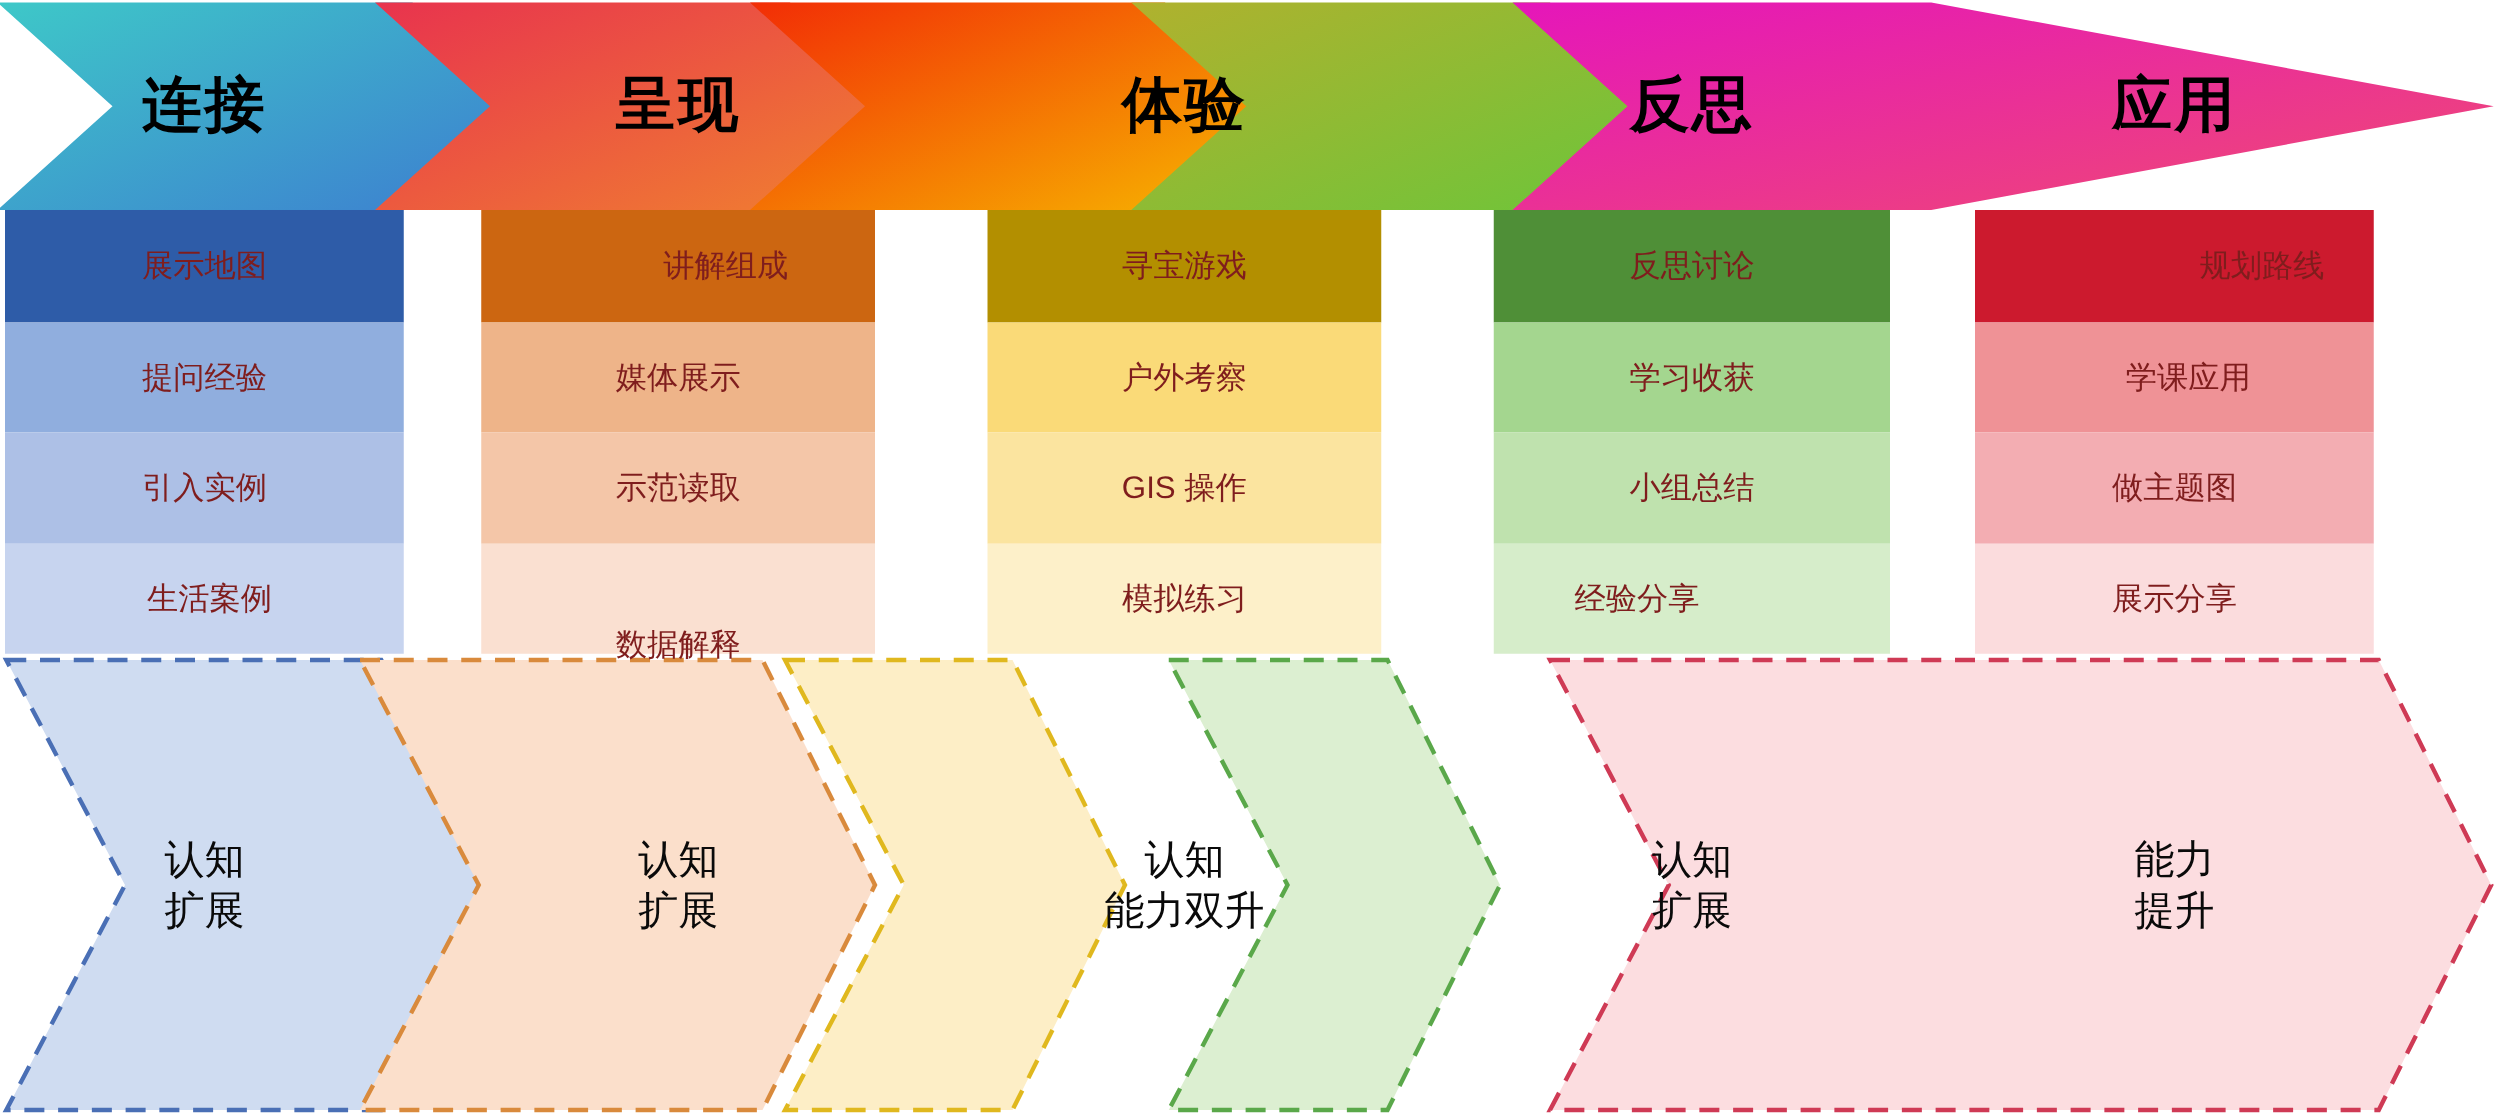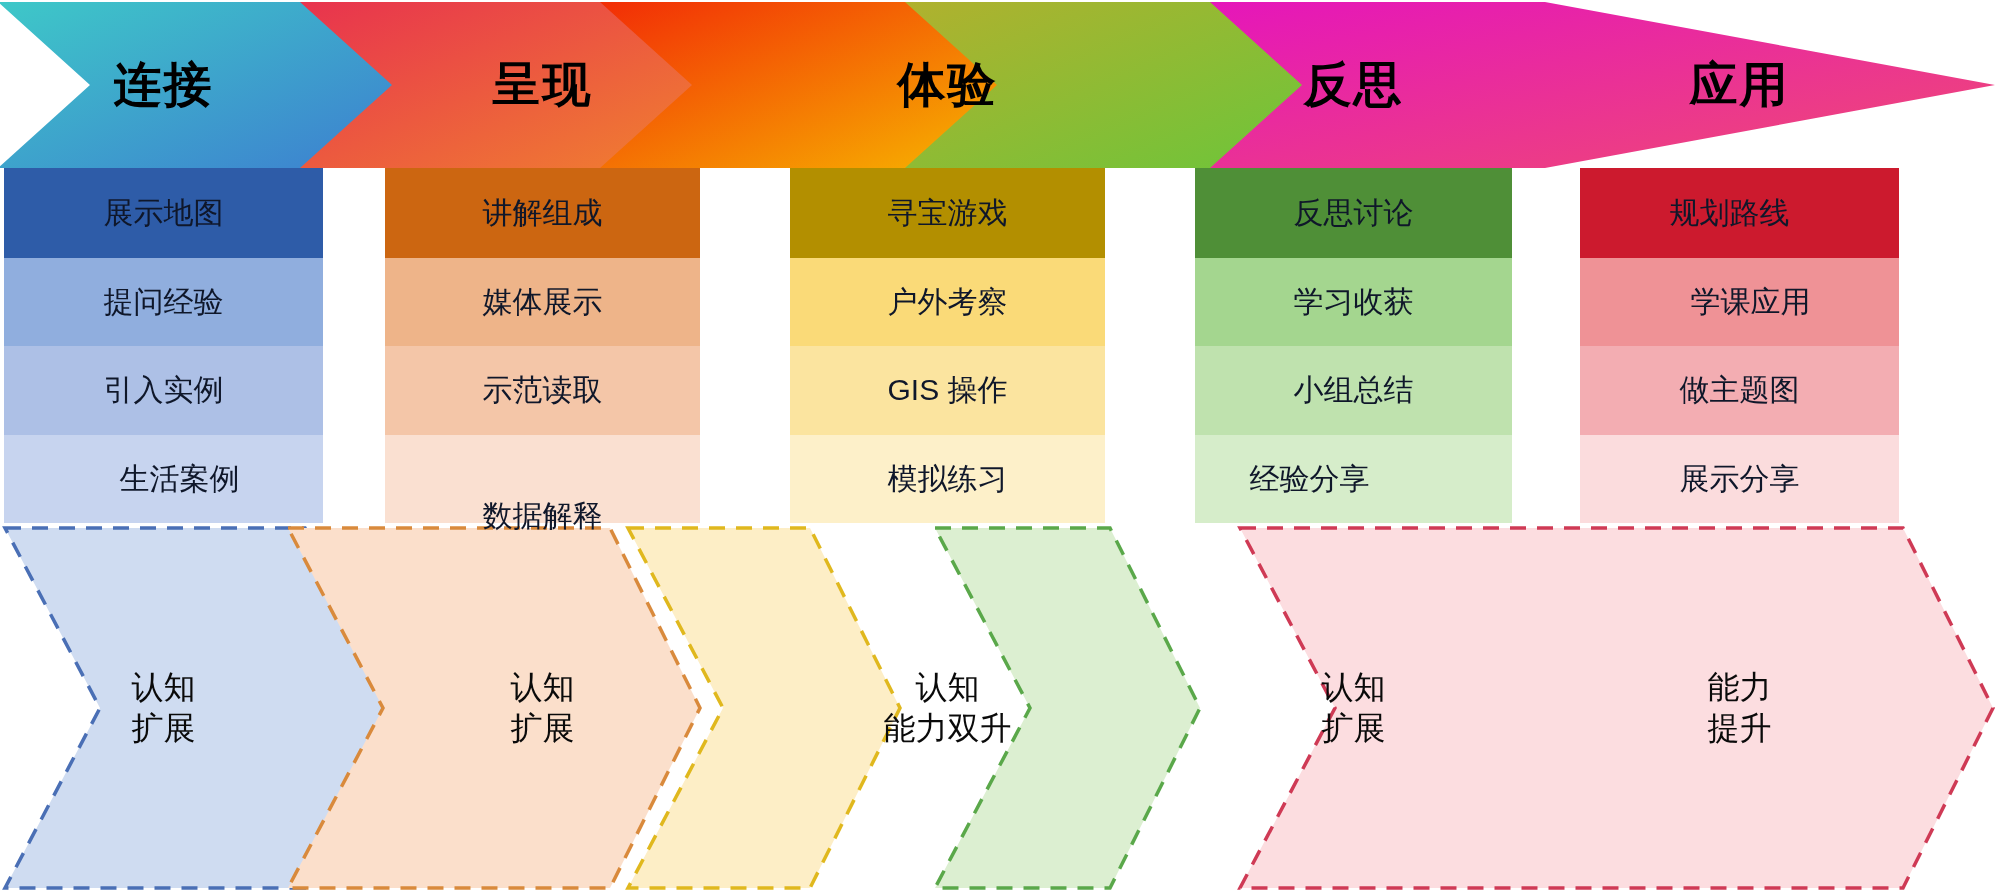--- a/index.html
+++ b/index.html
@@ -6,21 +6,21 @@
   body{width:2000px;height:891px;overflow:hidden;font-family:"Liberation Sans","DejaVu Sans",sans-serif;}
   #stage{position:relative;width:2000px;height:891px;background:#fff;}
   #svg{position:absolute;left:0;top:0;width:2000px;height:891px;}
   .hdr-label{
     position:absolute;display:flex;align-items:center;justify-content:center;
     font-size:48px;font-weight:700;color:#000;line-height:1;letter-spacing:2px;
     white-space:nowrap;pointer-events:none;
   }
   .cell-label{
     position:absolute;display:flex;align-items:center;justify-content:center;
-    font-size:30px;font-weight:400;color:#0f172a;line-height:1.15;white-space:nowrap;
+    font-size:25px;font-weight:400;color:#7f1d1d;line-height:1.15;white-space:nowrap;
   }
   .foot-label{
     position:absolute;display:flex;flex-direction:column;align-items:center;justify-content:center;
     font-size:32px;font-weight:400;color:#0a0a0a;line-height:1.28;white-space:nowrap;
   }
 </style>
 </head>
 <body>
 
 <div id="stage">
@@ -78,27 +78,27 @@
         <rect x="1580" y="346" width="319" height="89" fill="#f3adb2"></rect>
         <rect x="1580" y="435" width="319" height="88" fill="#fbdcdd"></rect>
         <polygon points="1240,528 1903,528 1993,708 1903,888 1240,888 1335,708" fill="#fcdde0" stroke="#cf3a55" stroke-width="3.5" stroke-dasharray="16 11"></polygon>
       </g>
   </svg>
   <div id="labels">
       <div class="hdr-label" style="left:4px;top:2px;width:319px;height:166px;">连接</div>
       <div class="cell-label" style="left:4px;top:168px;width:319px;height:90px;">展示地图</div>
       <div class="cell-label" style="left:4px;top:258px;width:319px;height:88px;">提问经验</div>
       <div class="cell-label" style="left:4px;top:346px;width:319px;height:89px;">引入实例</div>
-      <div class="cell-label" style="left:20px;top:435px;width:319px;height:88px;">生活案例</div>
+      <div class="cell-label" style="left:8px;top:435px;width:319px;height:88px;">生活案例</div>
       <div class="foot-label" style="left:4px;top:528px;width:319px;height:360px;">
         <span>认知</span>
         <span>扩展</span>
       </div>
       <div class="hdr-label" style="left:385px;top:2px;width:315px;height:166px;">呈现</div>
-      <div class="cell-label" style="left:385px;top:168px;width:315px;height:90px;">讲解组成</div>
+      <div class="cell-label" style="left:385px;top:168px;width:315px;height:90px;padding-left:38px;">讲解组成</div>
       <div class="cell-label" style="left:385px;top:258px;width:315px;height:88px;">媒体展示</div>
       <div class="cell-label" style="left:385px;top:346px;width:315px;height:89px;">示范读取</div>
       <div class="cell-label" style="left:385px;top:435px;width:315px;height:88px;margin-top:37px;">数据解释</div>
       <div class="foot-label" style="left:385px;top:528px;width:315px;height:360px;">
         <span>认知</span>
         <span>扩展</span>
       </div>
       <div class="hdr-label" style="left:790px;top:2px;width:315px;height:166px;">体验</div>
       <div class="cell-label" style="left:790px;top:168px;width:315px;height:90px;">寻宝游戏</div>
       <div class="cell-label" style="left:790px;top:258px;width:315px;height:88px;">户外考察</div>
@@ -111,21 +111,21 @@
       <div class="hdr-label" style="left:1195px;top:2px;width:317px;height:166px;">反思</div>
       <div class="cell-label" style="left:1195px;top:168px;width:317px;height:90px;">反思讨论</div>
       <div class="cell-label" style="left:1195px;top:258px;width:317px;height:88px;">学习收获</div>
       <div class="cell-label" style="left:1195px;top:346px;width:317px;height:89px;">小组总结</div>
       <div class="cell-label" style="left:1151px;top:435px;width:317px;height:88px;">经验分享</div>
       <div class="foot-label" style="left:1195px;top:528px;width:317px;height:360px;">
         <span>认知</span>
         <span>扩展</span>
       </div>
       <div class="hdr-label" style="left:1580px;top:2px;width:319px;height:166px;">应用</div>
-      <div class="cell-label" style="left:1580px;top:168px;width:299px;height:90px;">规划路线</div>
+      <div class="cell-label" style="left:1660px;top:168px;width:299px;height:90px;">规划路线</div>
       <div class="cell-label" style="left:1580px;top:258px;width:319px;height:88px;margin-left:11px;">学课应用</div>
       <div class="cell-label" style="left:1580px;top:346px;width:319px;height:89px;">做主题图</div>
       <div class="cell-label" style="left:1580px;top:435px;width:319px;height:88px;">展示分享</div>
       <div class="foot-label" style="left:1580px;top:528px;width:319px;height:360px;text-align:right;">
         <span>能力</span>
         <span>提升</span>
       </div>
     </div>
 </div>
 

